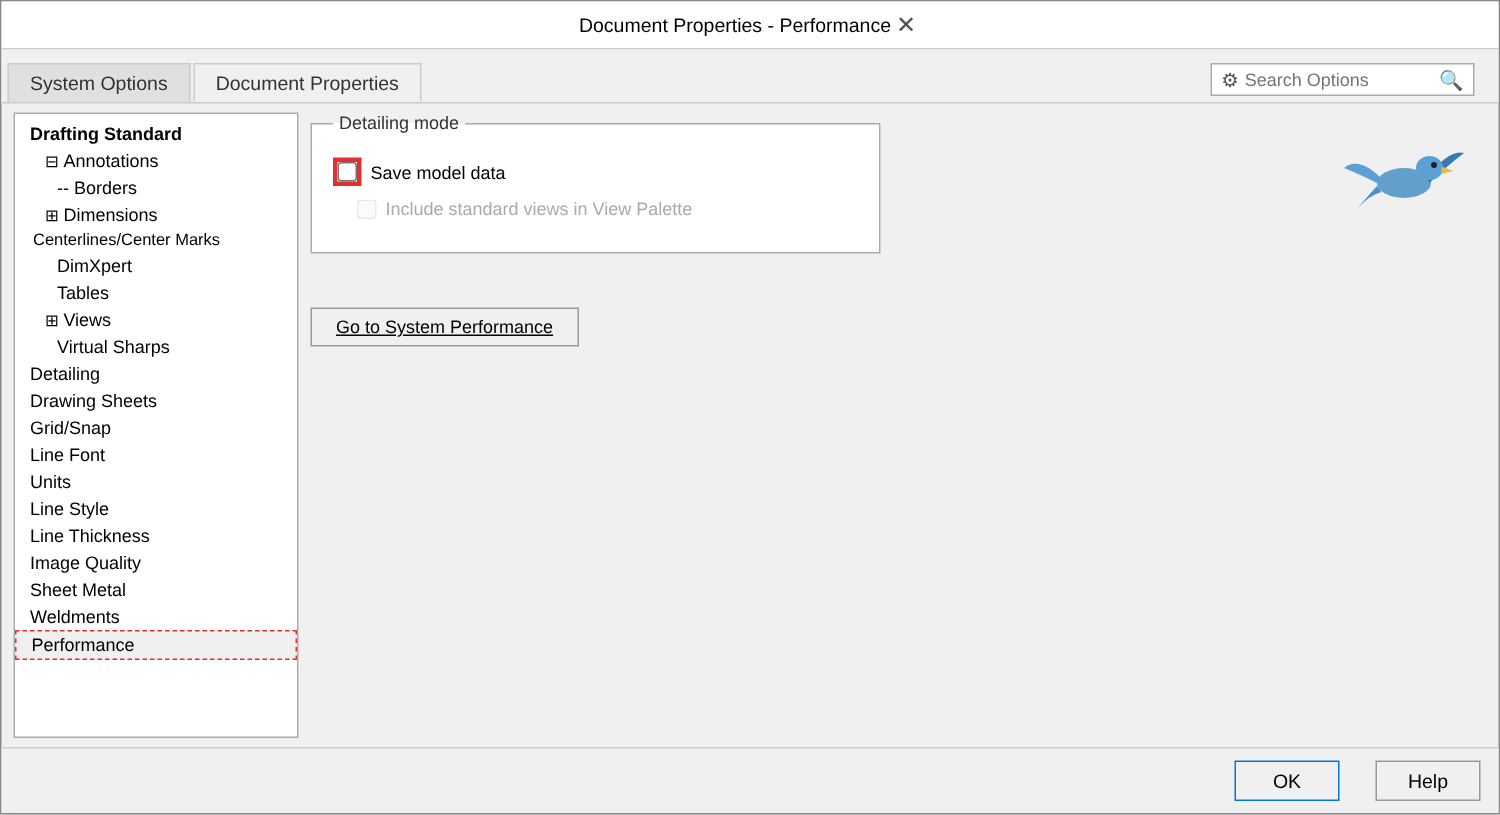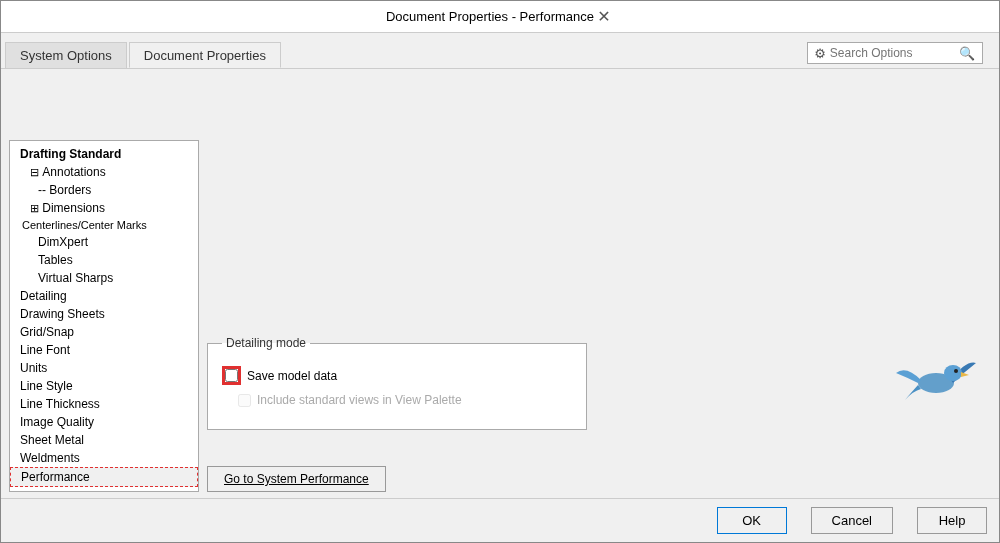--- a/index.html
+++ b/index.html
@@ -90,21 +90,20 @@
       font-size: 12px;
       width: 130px;
       background: transparent;
     }
     .content-area {
       display: flex;
       flex: 1;
       overflow: hidden;
       padding: 6px 8px;
       gap: 8px;
-      align-items: flex-end;
     }
     .left-panel {
       width: 190px;
       min-width: 190px;
       border: 1px solid #aaa;
       background: #fff;
       overflow-y: auto;
       padding: 4px 0;
     }
     .tree-item {
@@ -239,20 +238,21 @@
 
     <div class="left-panel">
 
       <div class="tree-item" style="font-weight:bold;">Drafting Standard</div>
       <div class="tree-item indent-1 expanded">Annotations</div>
       <div class="tree-item indent-2" style="padding-left:28px;">-- Borders</div>
       <div class="tree-item indent-1 has-expander">Dimensions</div>
       <div class="tree-item indent-2" style="padding-left:12px; font-size:11px;">Centerlines/Center Marks</div>
       <div class="tree-item indent-2" style="padding-left:28px;">DimXpert</div>
       <div class="tree-item indent-2" style="padding-left:28px;">Tables</div>
+      <div class="tree-item indent-1 has-expander">Views</div>
       <div class="tree-item indent-2" style="padding-left:28px;">Virtual Sharps</div>
       <div class="tree-item">Detailing</div>
       <div class="tree-item">Drawing Sheets</div>
       <div class="tree-item">Grid/Snap</div>
       <div class="tree-item">Line Font</div>
       <div class="tree-item">Units</div>
       <div class="tree-item">Line Style</div>
       <div class="tree-item">Line Thickness</div>
       <div class="tree-item">Image Quality</div>
       <div class="tree-item">Sheet Metal</div>
@@ -303,16 +303,15 @@
       </div>
 
       <div style="margin-top:20px;">
         <button class="go-button">Go to System Performance</button>
       </div>
     </div>
   </div>
 
   <div class="bottom-bar">
     <button class="btn ok">OK</button>
-    <button class="btn">Cancel</button>
     <button class="btn">Help</button>
   </div>
 </div>
 
 </body></html>

